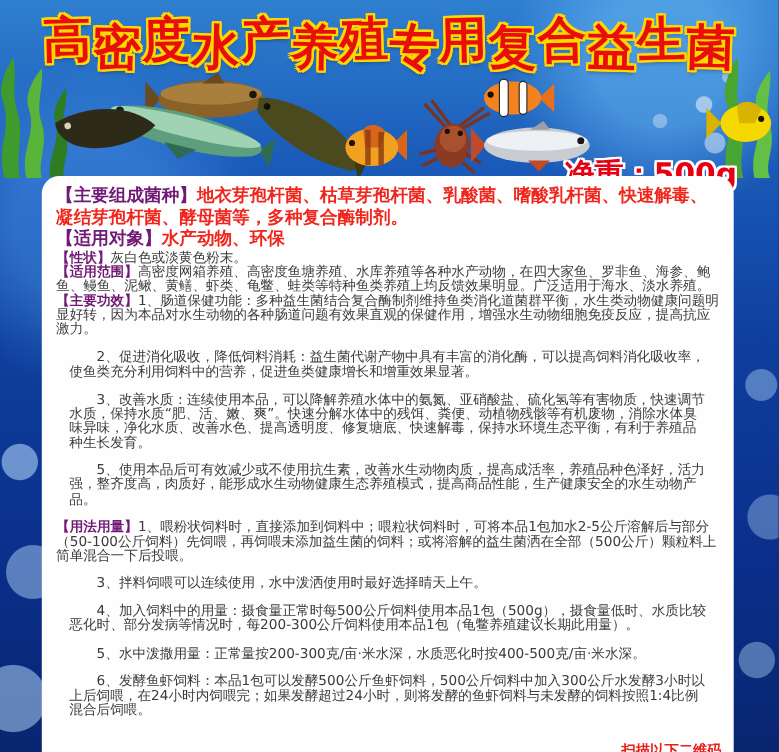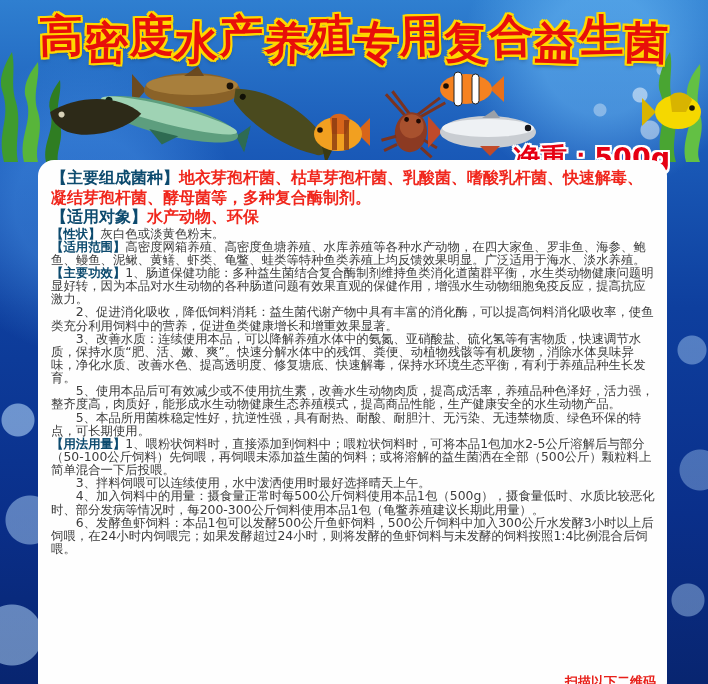--- a/index.html
+++ b/index.html
@@ -42,22 +42,22 @@
   .art{position:absolute;}
   
   .panel{
     position:absolute;left:38px;top:160px;width:629px;bottom:-14px;
     background:#fefefe;border-radius:16px;
     padding:8px 11px 20px 13px;box-sizing:border-box;
   }
   .sec{margin:0;}
   .red-large{font-size:16px;line-height:1.22;font-weight:bold;color:#f0261c;}
   .body-sec{font-size:12.4px;line-height:1.06;color:#3b3b3b;}
-  .sec-label{color:#0c4a6e;font-weight:bold;}
-  .para{text-indent:2em;margin:0;}
+  .sec-label{color:#701a75;font-weight:bold;}
+  .para{text-indent:2em;margin:12px;}
   .footer-note{
     position:absolute;right:52px;bottom:-7px;font-size:13px;font-weight:bold;color:#e8201a;white-space:nowrap;
   }
 </style>
 </head>
 <body>
 
 <div class="poster">
   <div class="sea-bubbles"></div>
 
@@ -165,26 +165,26 @@
 
     <div class="sec body-sec">
       <span class="sec-label">【适用范围】</span><span>高密度网箱养殖、高密度鱼塘养殖、水库养殖等各种水产动物，在四大家鱼、罗非鱼、海参、鲍鱼、鳗鱼、泥鳅、黄鳝、虾类、龟鳖、蛙类等特种鱼类养殖上均反馈效果明显。广泛适用于海水、淡水养殖。</span>
     </div>
 
     <div class="sec body-sec">
       <div><span class="sec-label">【主要功效】</span><span>1、肠道保健功能：多种益生菌结合复合酶制剂维持鱼类消化道菌群平衡，水生类动物健康问题明显好转，因为本品对水生动物的各种肠道问题有效果直观的保健作用，增强水生动物细胞免疫反应，提高抗应激力。</span></div>
       <div class="para">2、促进消化吸收，降低饲料消耗：益生菌代谢产物中具有丰富的消化酶，可以提高饲料消化吸收率，使鱼类充分利用饲料中的营养，促进鱼类健康增长和增重效果显著。</div>
       <div class="para">3、改善水质：连续使用本品，可以降解养殖水体中的氨氮、亚硝酸盐、硫化氢等有害物质，快速调节水质，保持水质“肥、活、嫩、爽”。快速分解水体中的残饵、粪便、动植物残骸等有机废物，消除水体臭味异味，净化水质、改善水色、提高透明度、修复塘底、快速解毒，保持水环境生态平衡，有利于养殖品种生长发育。</div>
       <div class="para">5、使用本品后可有效减少或不使用抗生素，改善水生动物肉质，提高成活率，养殖品种色泽好，活力强，整齐度高，肉质好，能形成水生动物健康生态养殖模式，提高商品性能，生产健康安全的水生动物产品。</div>
-      <div class="para">5、本品所用菌株稳定性好，抗逆性强，具有耐热、耐酸、耐胆汁、无污染、无违禁物质、绿色环保的特点，可长期使用。</div>
     </div>
 
     <div class="sec body-sec">
       <div><span class="sec-label">【用法用量】</span><span>1、喂粉状饲料时，直接添加到饲料中；喂粒状饲料时，可将本品1包加水2-5公斤溶解后与部分（50-100公斤饲料）先饲喂，再饲喂未添加益生菌的饲料；或将溶解的益生菌洒在全部（500公斤）颗粒料上简单混合一下后投喂。</span></div>
       <div class="para">3、拌料饲喂可以连续使用，水中泼洒使用时最好选择晴天上午。</div>
       <div class="para">4、加入饲料中的用量：摄食量正常时每500公斤饲料使用本品1包（500g），摄食量低时、水质比较恶化时、部分发病等情况时，每200-300公斤饲料使用本品1包（龟鳖养殖建议长期此用量）。</div>
+      <div class="para">5、水中泼撒用量：正常量按200-300克/亩·米水深，水质恶化时按400-500克/亩·米水深。</div>
       <div class="para">6、发酵鱼虾饲料：本品1包可以发酵500公斤鱼虾饲料，500公斤饲料中加入300公斤水发酵3小时以上后饲喂，在24小时内饲喂完；如果发酵超过24小时，则将发酵的鱼虾饲料与未发酵的饲料按照1:4比例混合后饲喂。</div>
     </div>
 
   </div>
 
   <div class="footer-note">扫描以下二维码</div>
 </div>
 
 </body></html>

